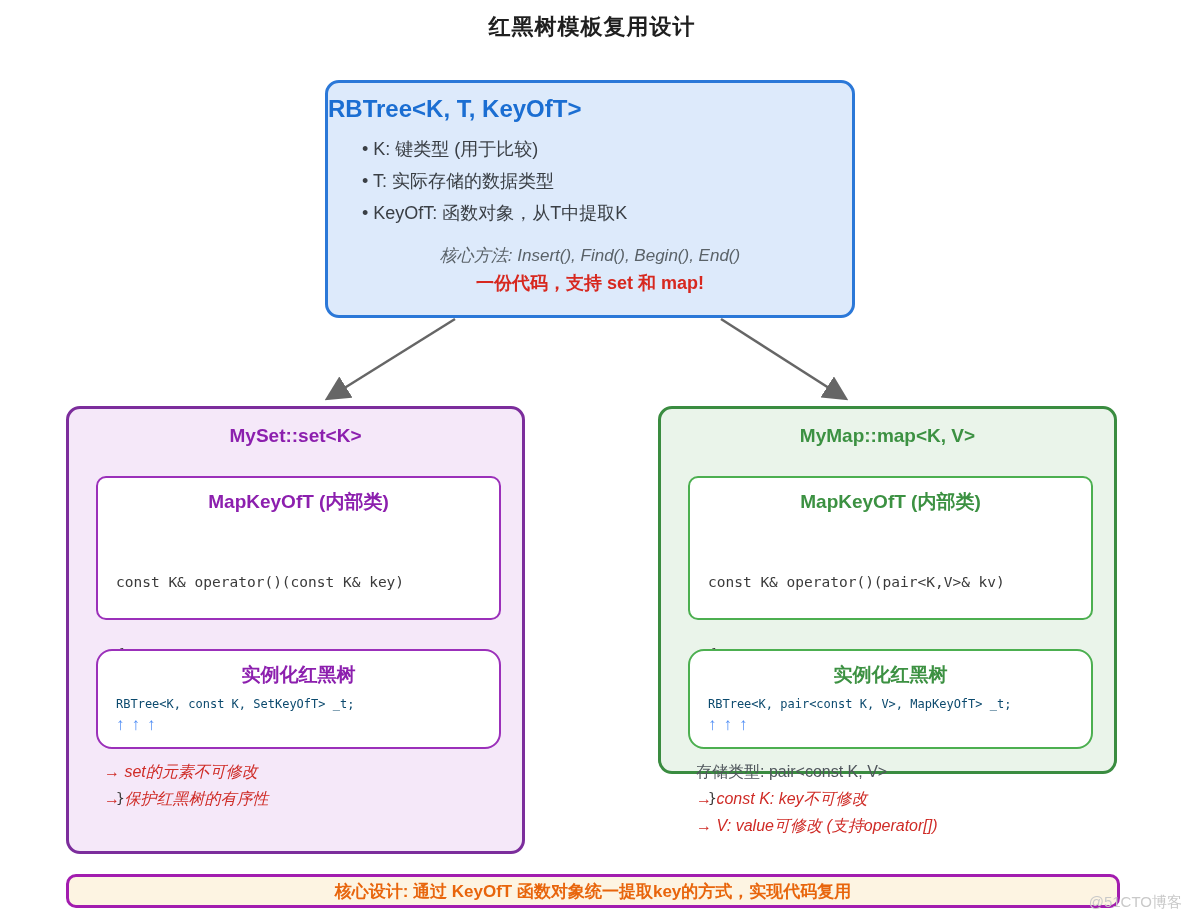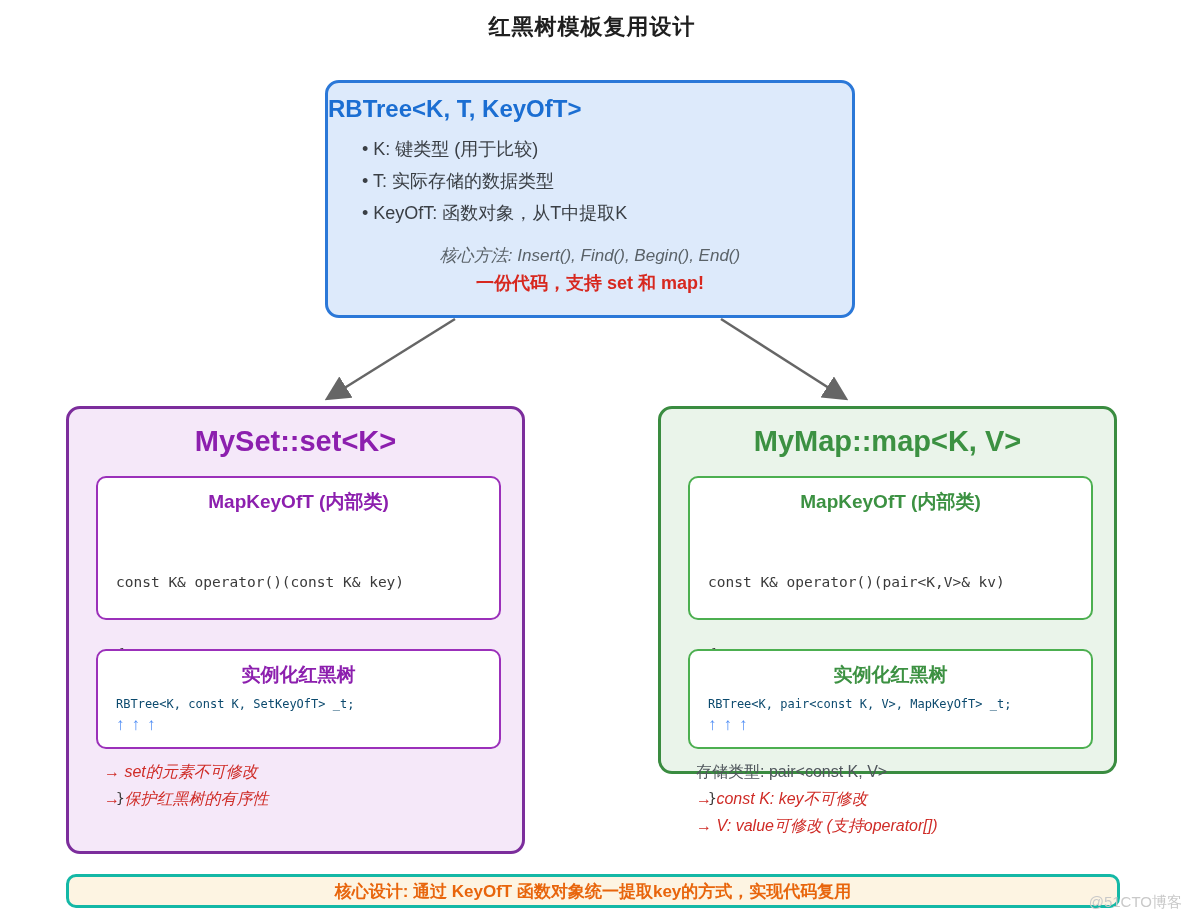--- a/index.html
+++ b/index.html
@@ -68,34 +68,34 @@
     border: 3px solid #7c2d9c;
   }
   .mymap-box {
     left: 658px; top: 406px; width: 459px; height: 368px;
     background: #eaf4ea;
     border: 3px solid #3a8c40;
   }
   .lower-title {
     margin-top: 16px;
     text-align: center;
-    font-size: 29px;
+    font-size: 19px;
     font-weight: bold;
   }
   .purple-text { color: #8c1fae; }
   .green-text  { color: #3c9142; }
 
   .inner-box {
     position: absolute;
     left: 27px; width: 405px;
     background: #ffffff;
     border-radius: 10px;
   }
   .inner-functor { top: 67px; height: 144px; }
-  .inner-inst    { top: 240px; height: 100px; }
+  .inner-inst    { top: 240px; height: 100px; border-radius: 16px; }
   .purple-inner { border: 2.5px solid #9b30ba; }
   .green-inner  { border: 2.5px solid #4caf50; }
   .inner-title {
     margin-top: 11px;
     text-align: center;
     font-size: 19px;
     font-weight: bold;
   }
   .code {
     margin: 7px 0 0 18px;
@@ -127,21 +127,21 @@
     line-height: 27px;
   }
   .storage-line { color: #50565c; }
   .note-line    { color: #cf2b26; font-style: italic; }
 
   
   .core-design-bar {
     position: absolute;
     left: 66px; top: 874px; width: 1054px; height: 34px;
     background: #fdf4e2;
-    border: 3px solid #14b8a6;
+    border: 3px solid #a21caf;
     border-radius: 10px;
     display: flex;
     align-items: center;
     justify-content: center;
   }
   .core-design-text {
     font-size: 17px;
     font-weight: bold;
     color: #e8650c;
   }

